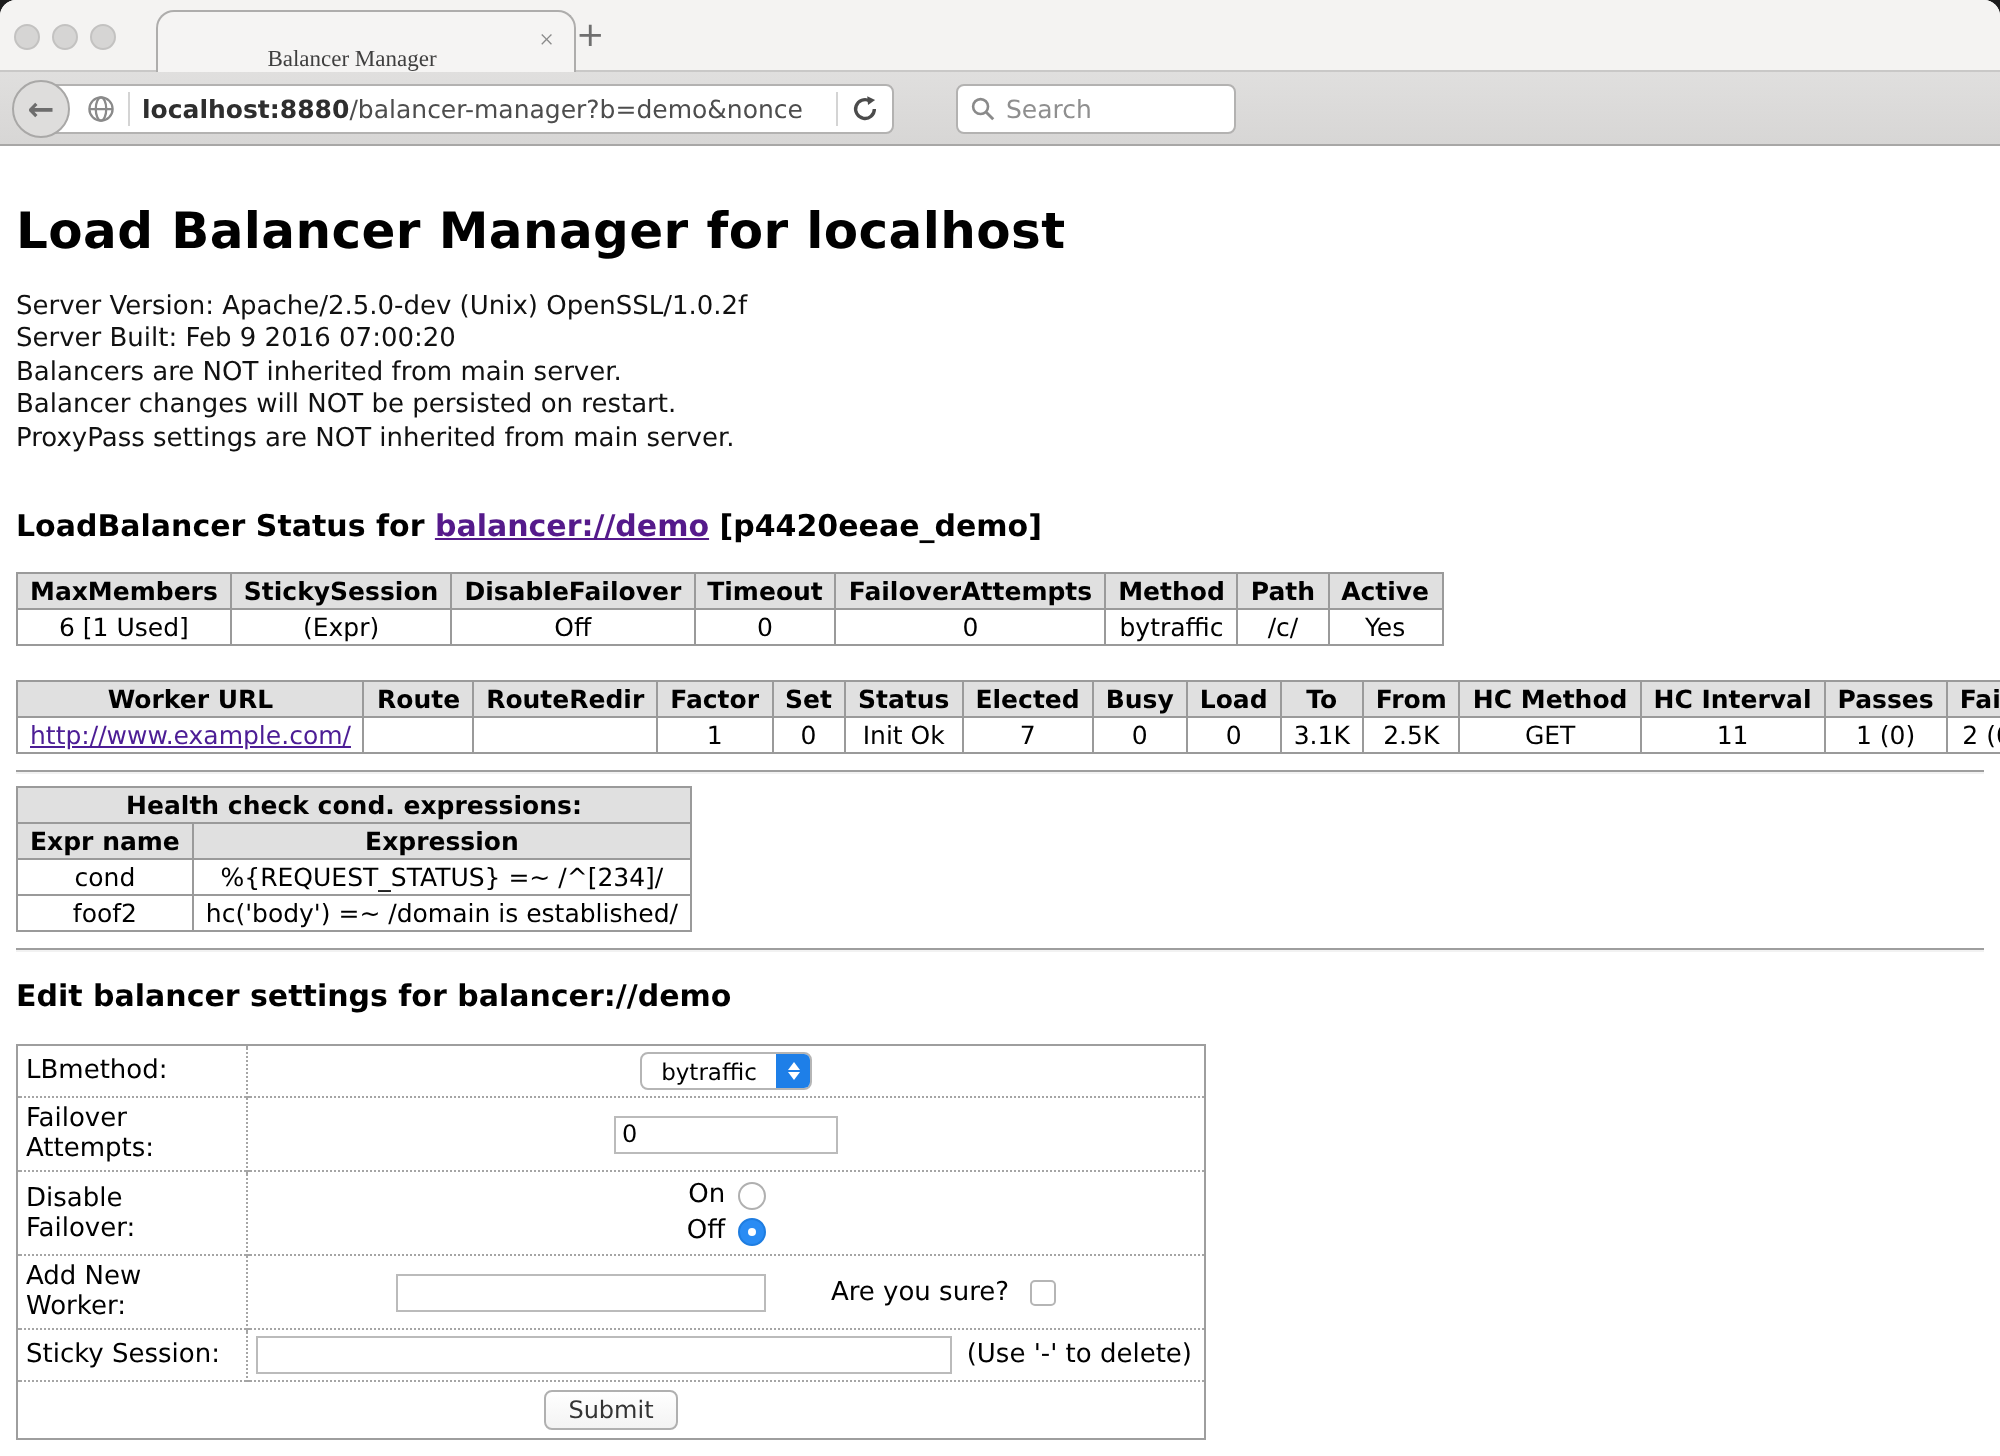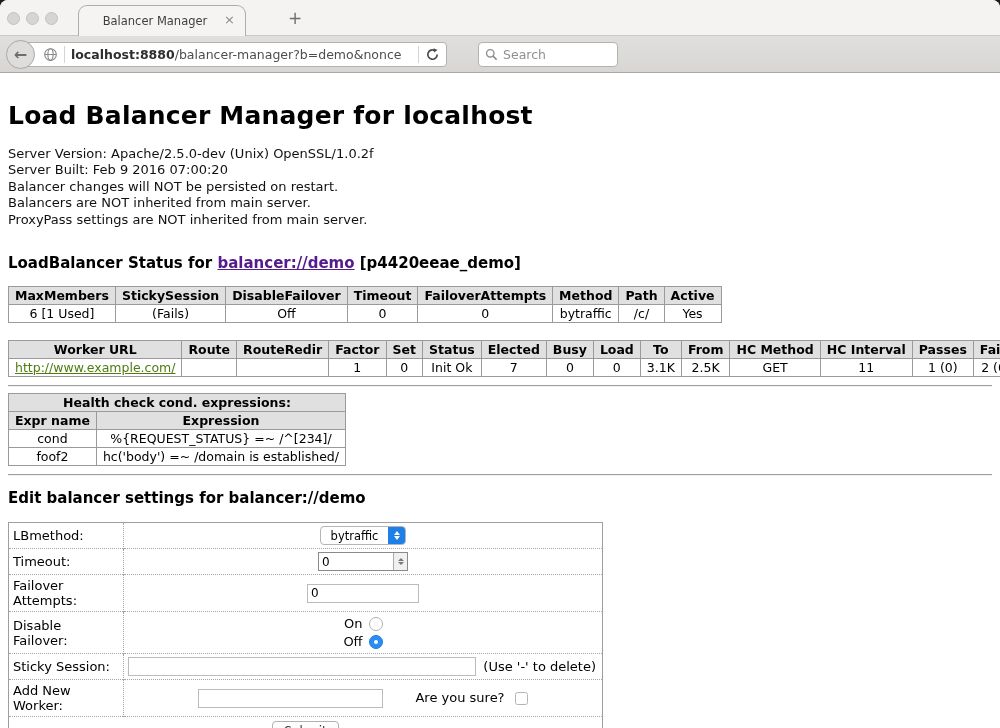--- a/index.html
+++ b/index.html
@@ -2,21 +2,21 @@
 <html><head>
 <meta charset="utf-8">
 <style>
   * { margin:0; padding:0; box-sizing:border-box; }
   html,body { width:1000px; height:728px; background:#1c1c1c; font-family:"DejaVu Sans","Liberation Sans",sans-serif; }
   .window { position:relative; width:1000px; height:728px; border-radius:8px 8px 0 0; overflow:hidden; background:#fff; }
 
   
   .titlebar { position:absolute; left:0; top:0; width:1000px; height:36px; background:#f4f3f2; border-bottom:1px solid #c9c8c7; }
   .tlight { position:absolute; top:12px; width:13px; height:13px; border-radius:50%; background:#d6d5d4; border:1px solid #c3c2c1; }
-  .tab { position:absolute; left:78px; top:5px; width:168px; height:31px; background:#f5f4f3; border:1px solid #aeadac; border-bottom:none; border-radius:9px 9px 0 0; display:flex; align-items:center; justify-content:center; }
+  .tab { position:absolute; left:78px; top:5px; width:210px; height:31px; background:#f5f4f3; border:1px solid #aeadac; border-bottom:none; border-radius:9px 9px 0 0; display:flex; align-items:flex-end; justify-content:center;font-family:Liberation Serif, serif; }
   .tab-title { font-size:11.5px; color:#3f3f3f; padding-right:14px; }
   .tab-close { position:absolute; right:10px; top:7px; font-size:13px; color:#8a8a8a; line-height:1; cursor:default; }
   .newtab { position:absolute; left:288px; top:8px; font-size:17px; color:#6f6f6f; }
   .toolbar { position:absolute; left:0; top:36px; width:1000px; height:37px; background:linear-gradient(#e0dfde,#d7d6d5); border-bottom:1px solid #a8a7a6; }
   .backbtn { position:absolute; left:6px; top:4px; width:29px; height:29px; border-radius:50%; background:#dedddc; border:1px solid #a9a8a7; color:#6d6d6d; font-size:16px; font-weight:bold; display:flex; align-items:center; justify-content:center; z-index:2; }
   .urlbar { position:absolute; left:20px; top:6px; width:427px; height:25px; background:#fff; border:1px solid #b3b2b1; border-radius:4px; display:flex; align-items:center; padding-left:22px; }
   .urlbar .sep { width:1px; height:17px; background:#d4d4d4; margin:0 6px; }
   .url-text { font-size:12.5px; color:#2e2e2e; white-space:nowrap; overflow:hidden; width:330px; }
   .url-text .path { color:#4d4d4d; }
   .reloadwrap { display:flex; align-items:center; margin-left:auto; }
@@ -36,21 +36,21 @@
   .inner { padding:0 8px; }
   h1.pagetitle { font-size:25px; font-weight:bold; margin:28px 0 0 0; letter-spacing:0.2px; }
   .serverinfo { margin-top:16px; font-size:13px; line-height:16.4px; color:#111; }
   .secheading { margin-top:26px; font-size:15px; font-weight:bold; }
   .secheading a { color:#551a8b; text-decoration:underline; }
   table.grid { border-collapse:collapse; margin-top:14px; font-size:12.5px; }
   table.grid th, table.grid td { border:1px solid #9a9a9a; padding:1px 6px; text-align:center; white-space:nowrap; }
   table.grid th { background:#e0e0e0; font-weight:bold; }
   table.grid { border:1px solid #808080; }
   td.leftcell { text-align:left; }
-  a.worker-link { color:#4d7c0f; text-decoration:underline; }
+  a.worker-link { color:#4c1d95; text-decoration:underline; }
   hr.rule { border:0; border-top:1px solid #9e9e9e; border-bottom:1px solid #f2f2f2; margin:8px 0 0 0; }
 
   
   table.form { border-collapse:collapse; border:1px solid #9e9e9e; margin-top:15px; width:595px; font-size:13px; }
   table.form td { border-top:1px dotted #a5a5a5; padding:3px 4px; }
   table.form tr:first-child td { border-top:none; }
   td.flabel { width:115px; text-align:left; border-right:1px dotted #a5a5a5; }
   td.fval { text-align:center; }
   .mac-select { display:inline-flex; align-items:center; border:1px solid #b5b5b5; border-radius:4px; background:#fff; height:19px; overflow:hidden; vertical-align:middle; }
   .mac-select .sel-text { font-size:11.5px; padding:0 10px; min-width:52px; }
@@ -213,42 +213,42 @@
   </div>
 
   <div class="content">
     <div class="inner">
 
       <h1 class="pagetitle">Load Balancer Manager for localhost</h1>
 
       <div class="serverinfo">
         <div>Server Version: Apache/2.5.0-dev (Unix) OpenSSL/1.0.2f</div>
         <div>Server Built: Feb 9 2016 07:00:20</div>
+        <div>Balancers are NOT inherited from main server.</div>
         <div>Balancer changes will NOT be persisted on restart.</div>
-        <div>Balancers are NOT inherited from main server.</div>
         <div>ProxyPass settings are NOT inherited from main server.</div>
       </div>
 
       <div class="secheading"><span>LoadBalancer Status for </span><a href="#">balancer://demo</a><span> [p4420eeae_demo]</span></div>
 
       <table class="grid" style="width:616px">
         <tbody>
             <tr>
           <th style="width:95px">MaxMembers</th>
           <th style="width:104px">StickySession</th>
           <th style="width:112px">DisableFailover</th>
           <th style="width:60px">Timeout</th>
           <th style="width:121px">FailoverAttempts</th>
           <th style="width:60px">Method</th>
           <th style="width:34px">Path</th>
           <th style="width:46px">Active</th>
         </tr>
         <tr>
           <td>6 [1 Used]</td>
-          <td>(Fails)</td>
+          <td>(Expr)</td>
           <td>Off</td>
           <td>0</td>
           <td>0</td>
           <td>bytraffic</td>
           <td>/c/</td>
           <td>Yes</td>
         </tr>
       </tbody>
         </table>
 
@@ -327,66 +327,54 @@
             <span class="mac-select">
               <span class="sel-text">bytraffic</span>
               <span class="sel-btn">
                     <span class="tri-up"></span>
                     <span class="tri-dn"></span>
                   </span>
             </span>
           </td>
         </tr>
         <tr>
-          <td class="flabel">Timeout:</td>
-          <td class="fval">
-            <span class="numwrap">
-              <input type="text" value="0" style="">
-              <span class="spinner">
-                    <span class="tri-up"></span>
-                    <span class="tri-dn"></span>
-                  </span>
-            </span>
-          </td>
-        </tr>
-        <tr>
           <td class="flabel">Failover Attempts:</td>
           <td class="fval">
             <input class="plain" style="width: 112px;" type="text" value="0">
           </td>
         </tr>
         <tr>
           <td class="flabel">Disable Failover:</td>
           <td class="fval" style="padding:4px">
             <span class="radio-grid">
               <span>On</span>
               <span class="radio"></span>
               <span>Off</span>
               <span class="radio on"></span>
             </span>
           </td>
         </tr>
         <tr>
+          <td class="flabel">Add New Worker:</td>
+          <td class="fval">
+            <input class="plain" style="width: 185px;" type="text" value="">
+            <span style="margin-left:28px">Are you sure?</span>
+            <span class="checkbox" style="margin-left:6px"></span>
+          </td>
+        </tr>
+        <tr>
           <td class="flabel">Sticky Session:</td>
           <td>
             <span class="sticky-row">
               <input class="plain" style="width: 348px;" type="text" value="">
               <span class="hint">(Use '-' to delete)</span>
             </span>
           </td>
         </tr>
         <tr>
-          <td class="flabel">Add New Worker:</td>
-          <td class="fval">
-            <input class="plain" style="width: 185px;" type="text" value="">
-            <span style="margin-left:28px">Are you sure?</span>
-            <span class="checkbox" style="margin-left:6px"></span>
-          </td>
-        </tr>
-        <tr>
           <td colspan="2" style="text-align:center; padding:4px">
             <button class="submit">Submit</button>
           </td>
         </tr>
       </tbody>
         </table>
 
     </div>
   </div>
 </div>

